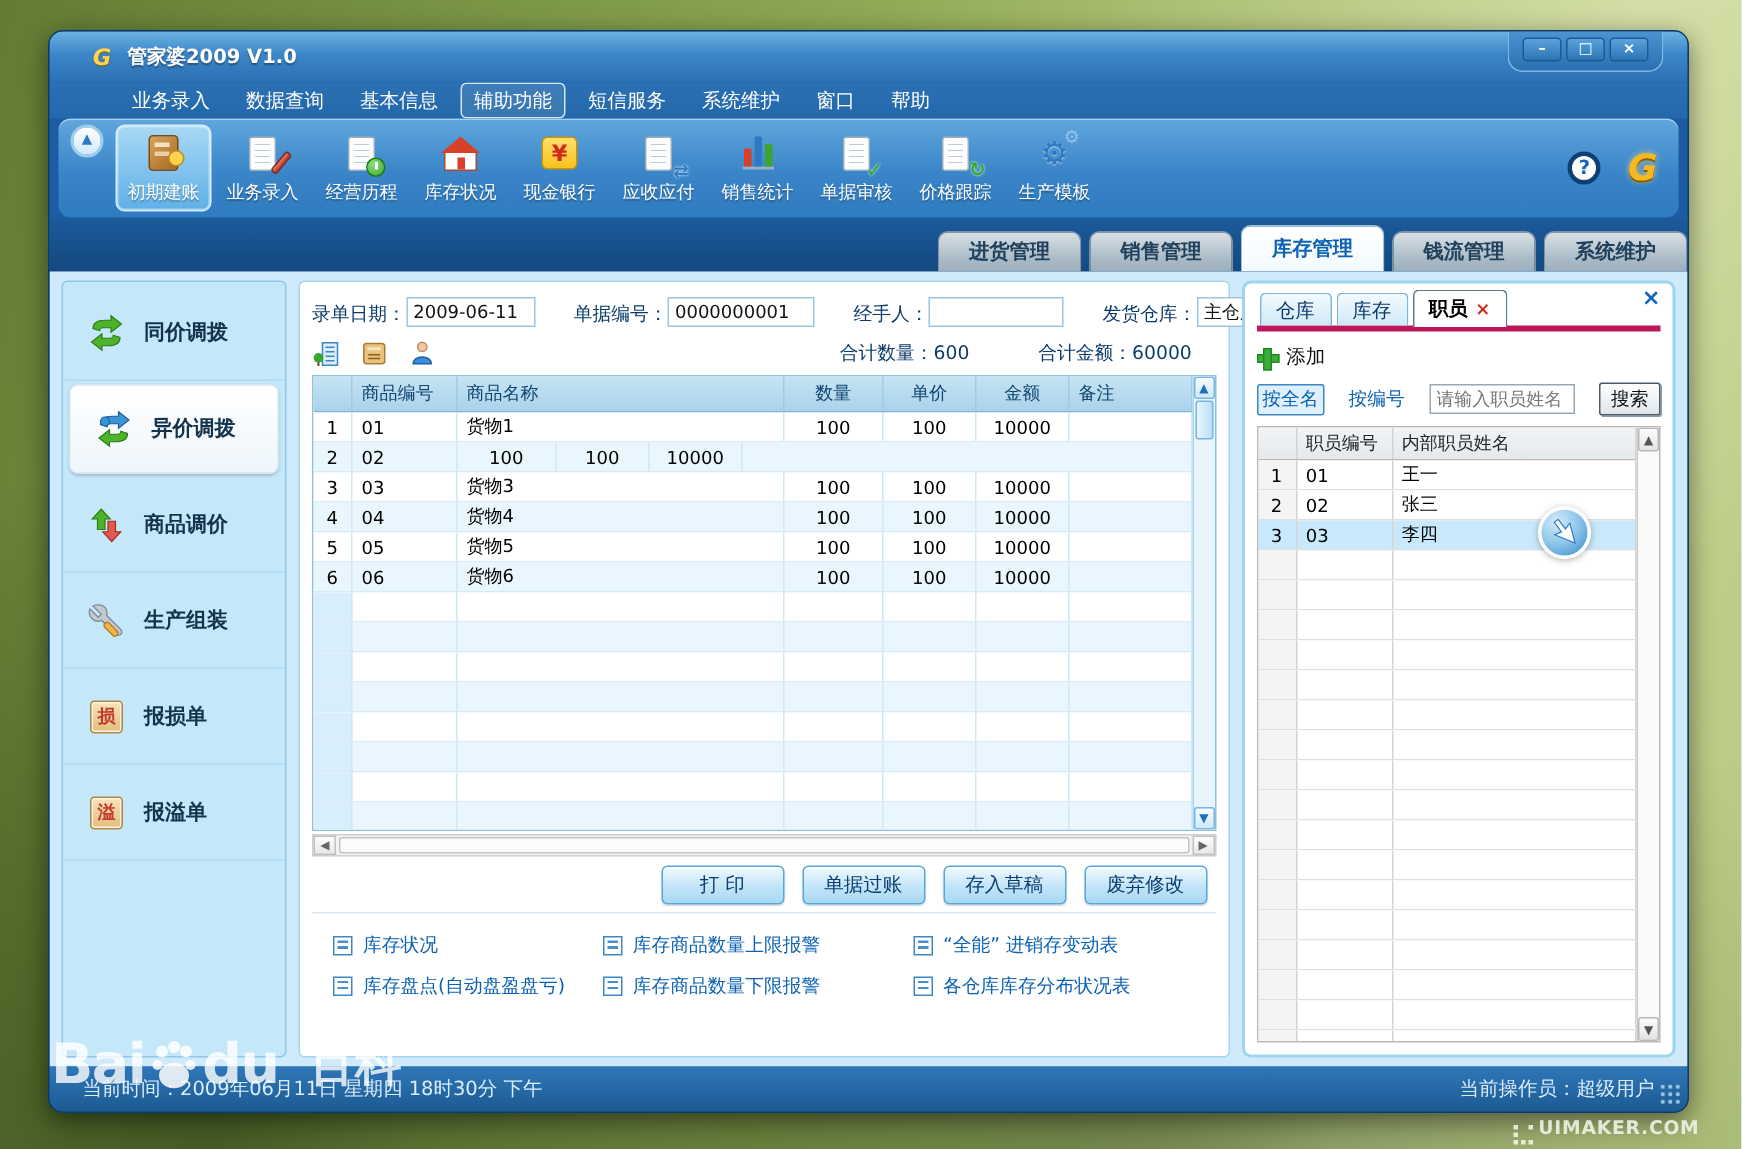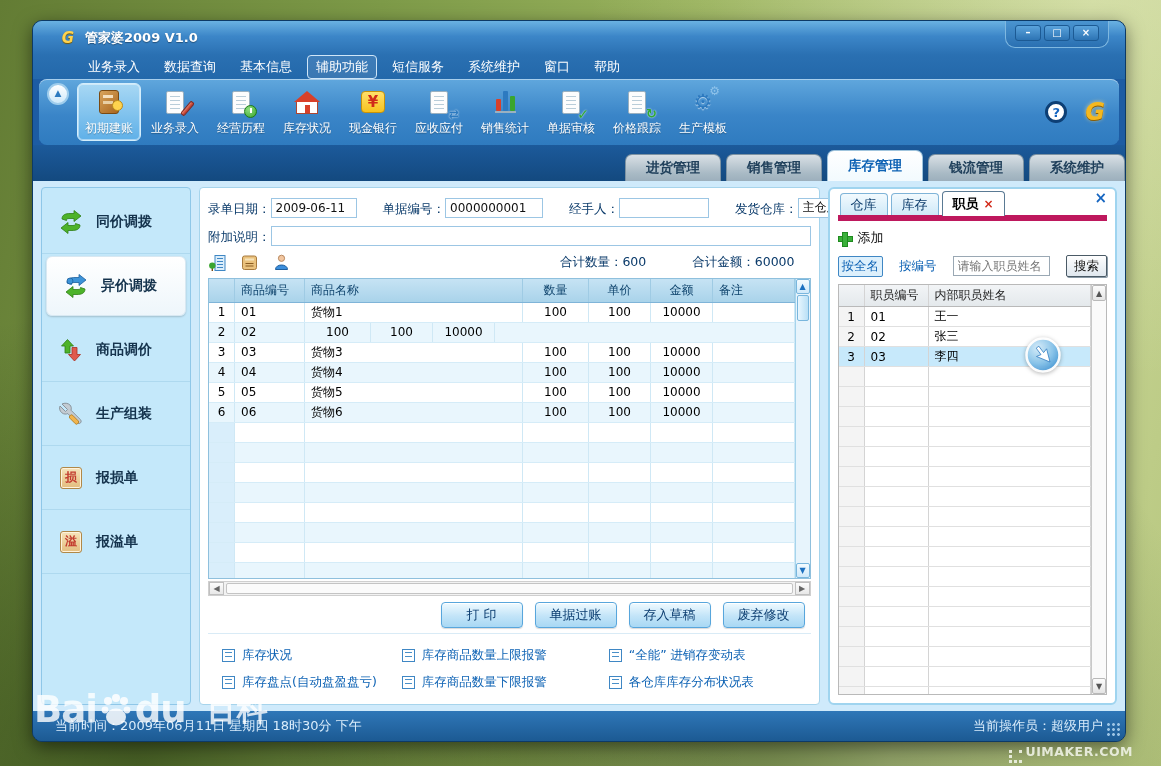--- a/index.html
+++ b/index.html
@@ -145,21 +145,21 @@
   .links { flex:1; display:grid; grid-template-columns:1fr 1.15fr 1.1fr; grid-auto-rows:27px; align-items:center; padding:8px 4px 0 14px; }
   .rlink { display:flex; align-items:center; gap:7px; color:#0d62b4; font-size:12.5px; white-space:nowrap; }
   .link-ic { width:13px; height:13px; flex:0 0 13px; border:1px solid #3f87c4; background:#fff; position:relative; }
   .link-ic::before { content:""; position:absolute; inset:2px;
     background:repeating-linear-gradient(180deg,#4a90c8 0 1.5px,transparent 1.5px 4px); }
 
   
   .right-panel { flex:0 0 262px; background:#fff; border:2px solid #9fd4ef; border-radius:6px; position:relative;
     display:flex; flex-direction:column; padding:4px 8px 8px; }
   .rp-close { position:absolute; top:2px; right:8px; color:#1565c0; font-weight:bold; font-size:15px; line-height:1; }
-  .rp-tabs { display:flex; align-items:flex-end; gap:3px; height:26px; margin-top:2px; border-bottom:6px solid #be185d; padding-left:2px; }
+  .rp-tabs { display:flex; align-items:flex-end; gap:3px; height:26px; margin-top:2px; border-bottom:4px solid #be185d; padding-left:2px; }
   .rtab { height:22px; padding:0 10px; display:flex; align-items:center; gap:5px; font-size:13px; color:#0a3a6a;
     background:linear-gradient(#f2fafe,#cfe9f8); border:1px solid #7fb4d8; border-bottom:none; border-radius:4px 4px 0 0; }
   .rtab.active { height:25px; background:#fff; border-color:#5a7a94; margin-bottom:-1px; color:#000; font-weight:bold; }
   .rtab .x { color:#d22a1a; font-weight:bold; font-size:12px; }
   .rp-add { display:flex; align-items:center; gap:7px; height:24px; margin-top:5px; font-size:13px; color:#111; }
   .plus { width:13px; height:13px; position:relative; }
   .plus::before { content:""; position:absolute; left:0; top:4.5px; width:13px; height:4px; background:#3ab03a; border:1px solid #1f8a1f; }
   .plus::after  { content:""; position:absolute; left:4.5px; top:0; width:4px; height:13px; background:#3ab03a; border:1px solid #1f8a1f; }
   .rp-filter { display:flex; align-items:center; gap:16px; height:24px; margin:4px 0 6px; }
   .f-byname { color:#0d62b4; font-size:12.5px; border:1px solid #3f87c4; background:#ddf0fc; border-radius:2px; padding:1px 3px; }
@@ -378,24 +378,20 @@
           <span class="sp"></span>
           <span class="f-label">单据编号：</span>
           <input class="fld" style="width: 98px;" value="0000000001">
           <span class="sp"></span>
           <span class="f-label">经手人：</span>
           <input class="fld" style="width: 90px;" value="">
           <span class="sp"></span>
           <span class="f-label">发货仓库：</span>
           <input class="fld" style="width: 88px;" value="主仓库">
         </div>
-        <div class="form-row">
-          <span class="f-label">附加说明：</span>
-          <input class="fld" style="flex: 1 1 0%;" value="">
-        </div>
 
         <div class="meta-row">
           <span class="mini">
             <svg width="19" height="19" viewBox="0 0 19 19">
                 <rect x="7" y="2.5" width="10" height="15" fill="#dceefb" stroke="#3f87c4"></rect>
                 <path d="M9 5.5 h6 M9 8.5 h6 M9 11.5 h6 M9 14.5 h6" stroke="#3f87c4" stroke-width="1"></path>
                 <rect x="3.6" y="14.5" width="1.4" height="3.5" fill="#7a4a12"></rect>
                 <circle cx="4.3" cy="12.6" r="3.2" fill="#3aa52f"></circle>
               </svg>
           </span>

